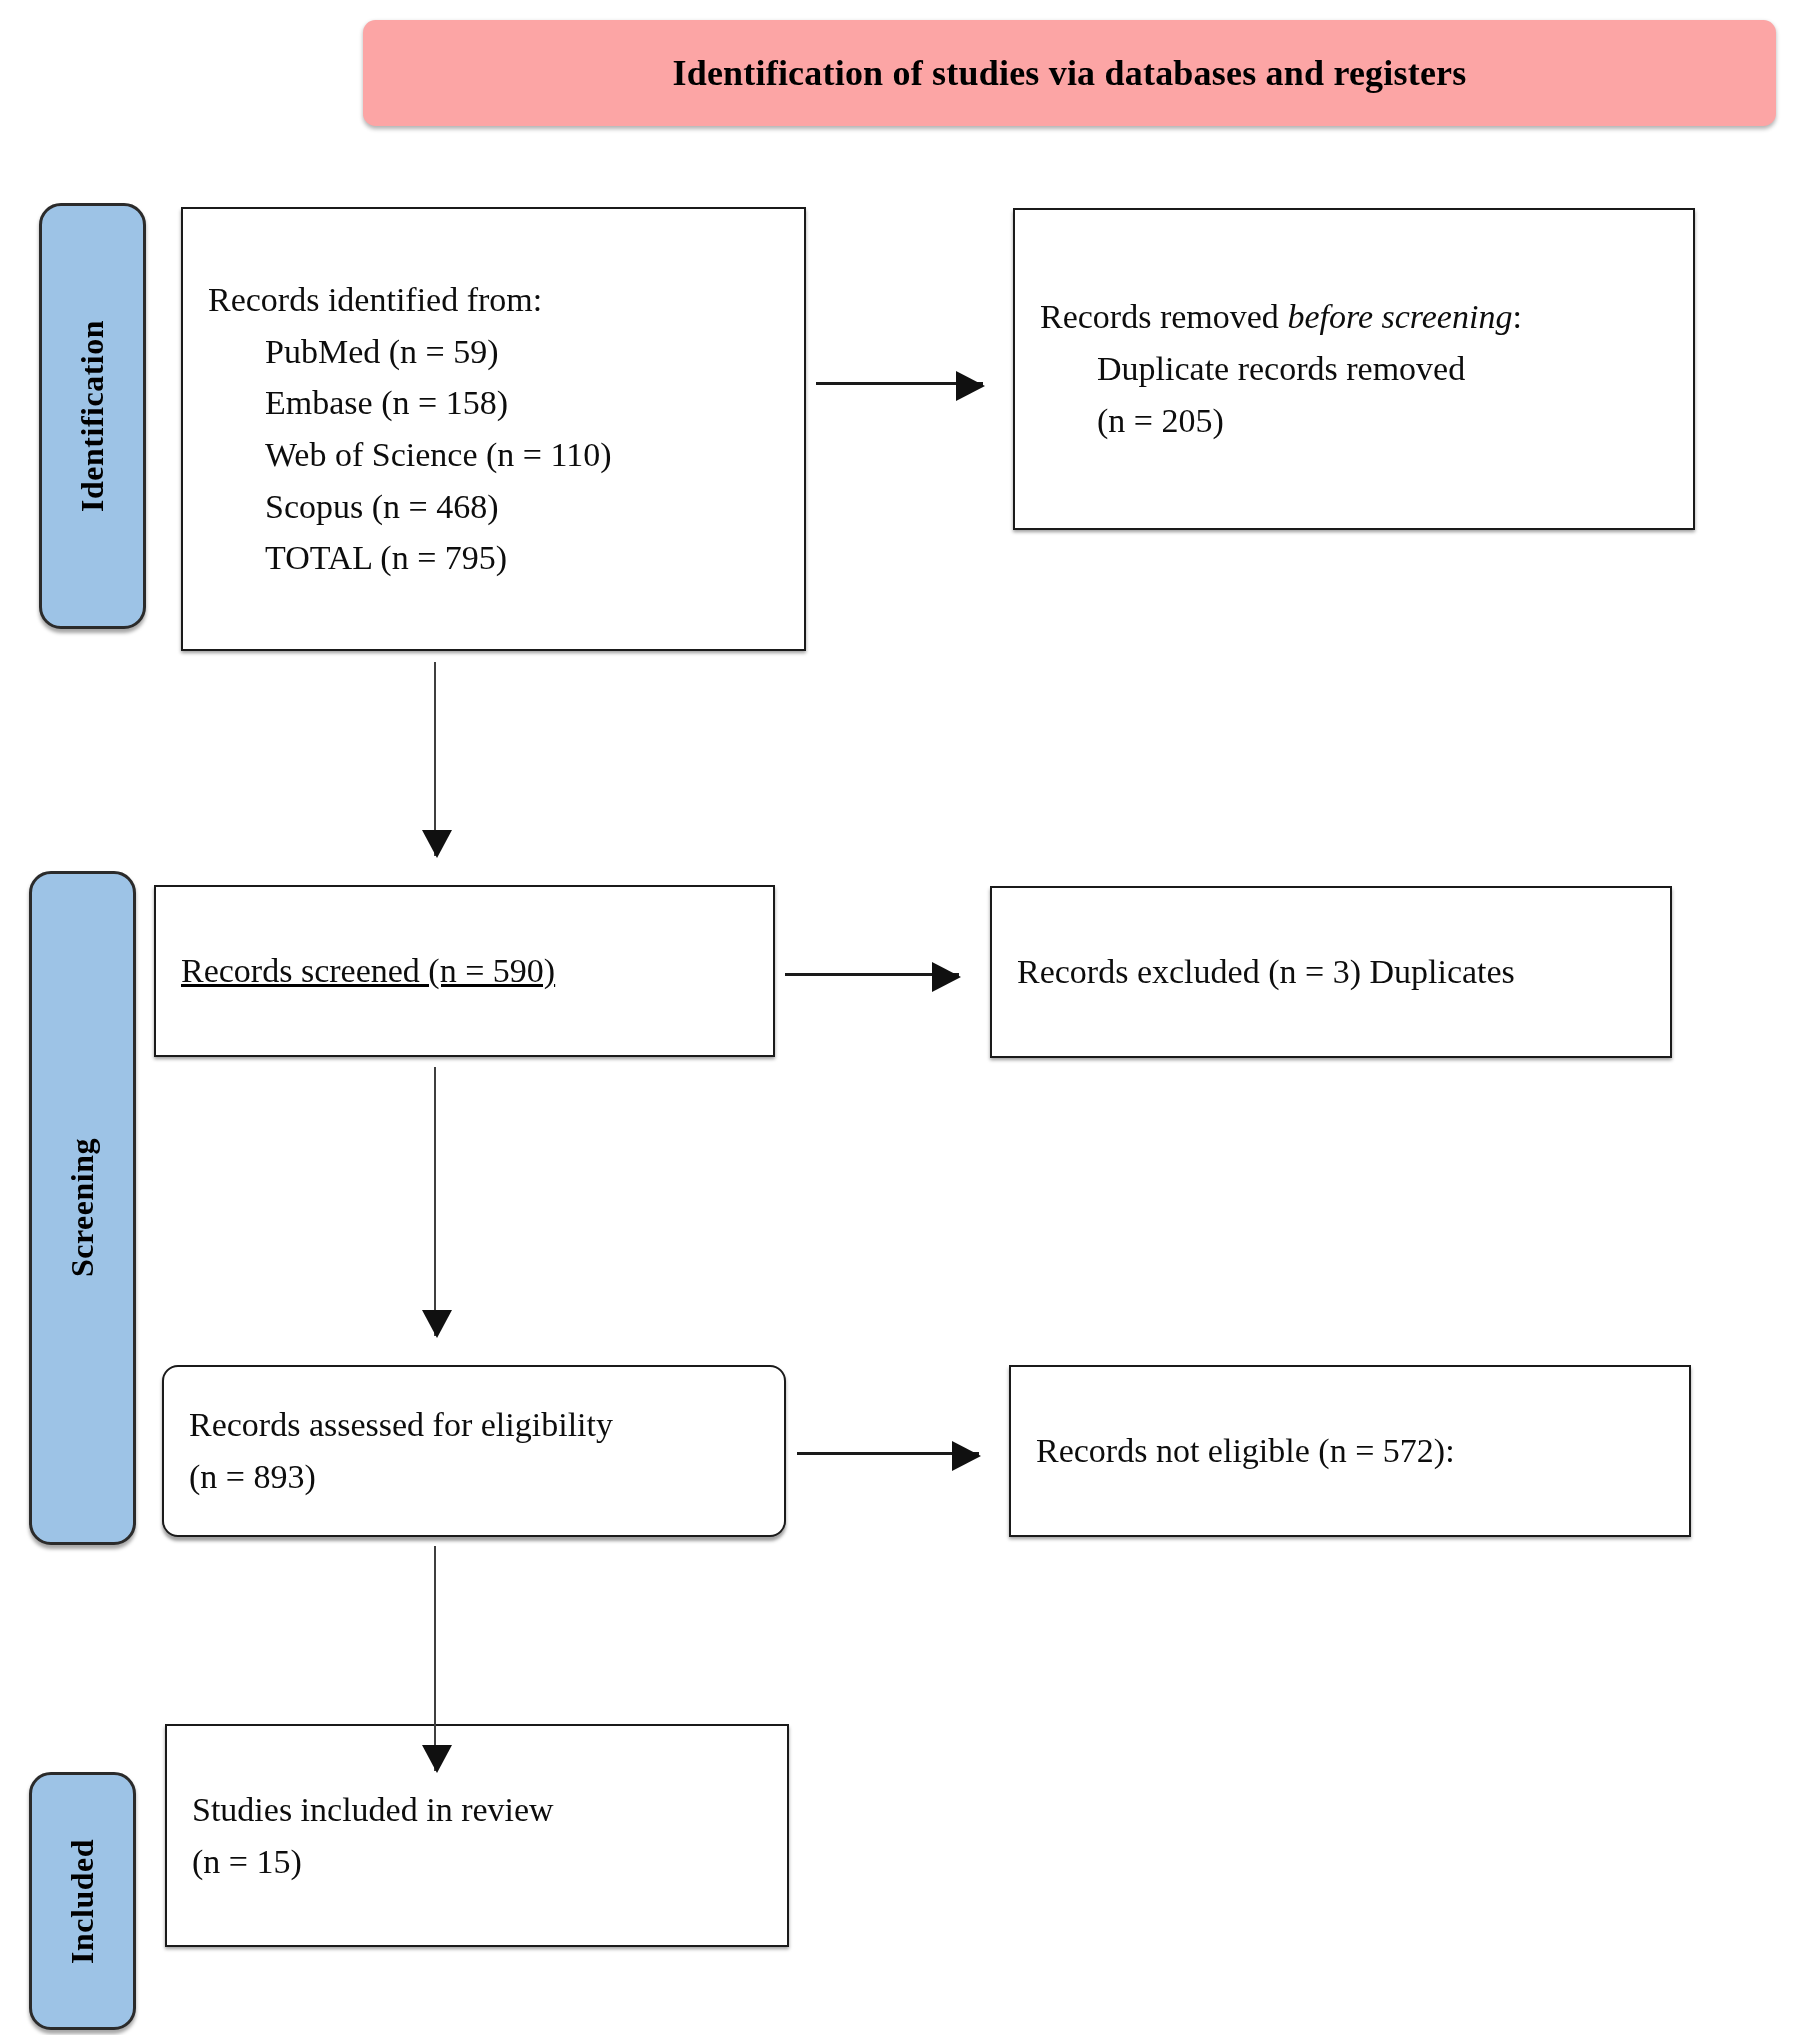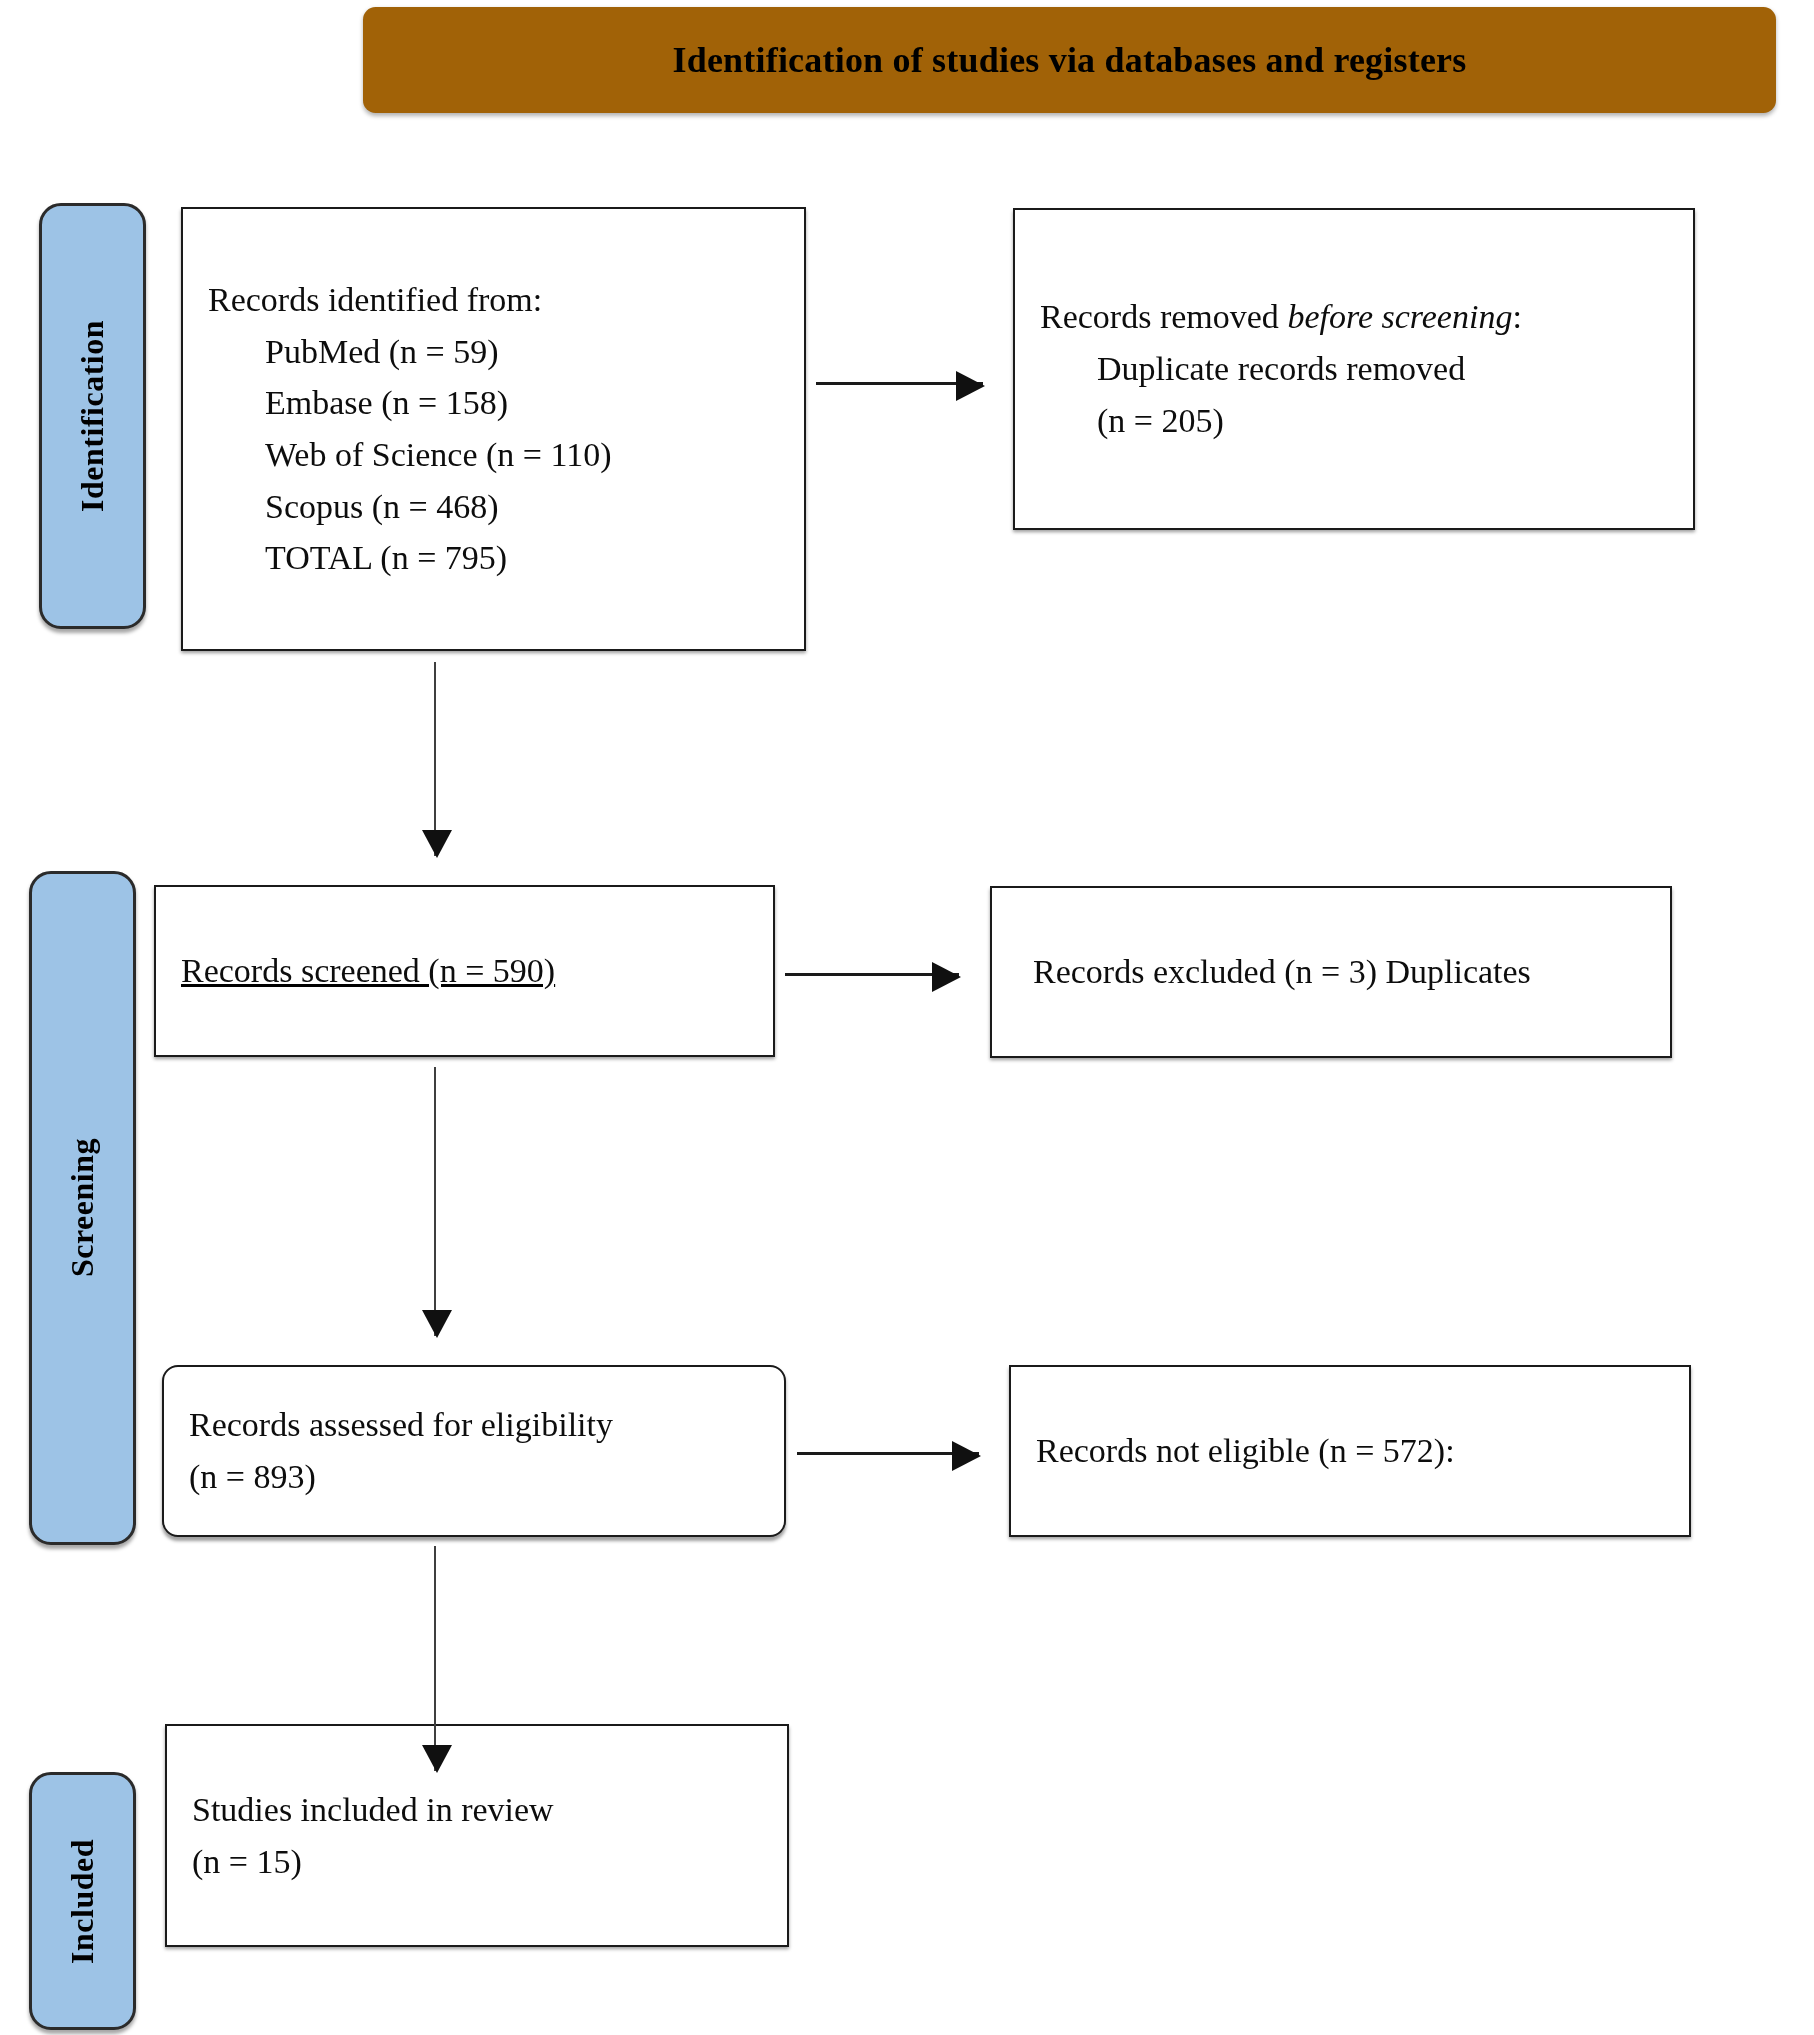--- a/index.html
+++ b/index.html
@@ -13,24 +13,24 @@
     height: 2035px;
     background: #ffffff;
     font-family: "Liberation Serif", "DejaVu Serif", serif;
     overflow: hidden;
   }
 
   
   .banner {
     position: absolute;
     left: 363px;
-    top: 7px;
+    top: 20px;
     width: 1413px;
     height: 106px;
-    background: #a16207;
+    background: #fca5a5;
     border-radius: 12.6px;
     box-shadow: 0 2.9px 4.4px rgba(0,0,0,0.30);
     display: flex;
     align-items: center;
     justify-content: center;
   }
   .banner-title {
     font-family: "Liberation Serif", "DejaVu Serif", serif;
     font-weight: bold;
     font-size: 36px;
@@ -162,21 +162,21 @@
       <div class="line indent">(n = 205)</div>
     </div>
   </div>
 
   <div class="node" style="left:154px; top:885px; width:621px; height:172px;text-decoration:underline;">
     <div class="node-body">
       <div class="line">Records screened (n = 590)</div>
     </div>
   </div>
 
-  <div class="node" style="left:990px; top:886px; width:682px; height:172px;padding-left:16px;">
+  <div class="node" style="left:990px; top:886px; width:682px; height:172px;">
     <div class="node-body">
       <div class="line">Records excluded (n = 3) Duplicates</div>
     </div>
   </div>
 
   <div class="node" style="left:162px; top:1365px; width:624px; height:172px;border-radius:16px;">
     <div class="node-body">
       <div class="line">Records assessed for eligibility</div>
       <div class="line gap-top">(n = 893)</div>
     </div>

